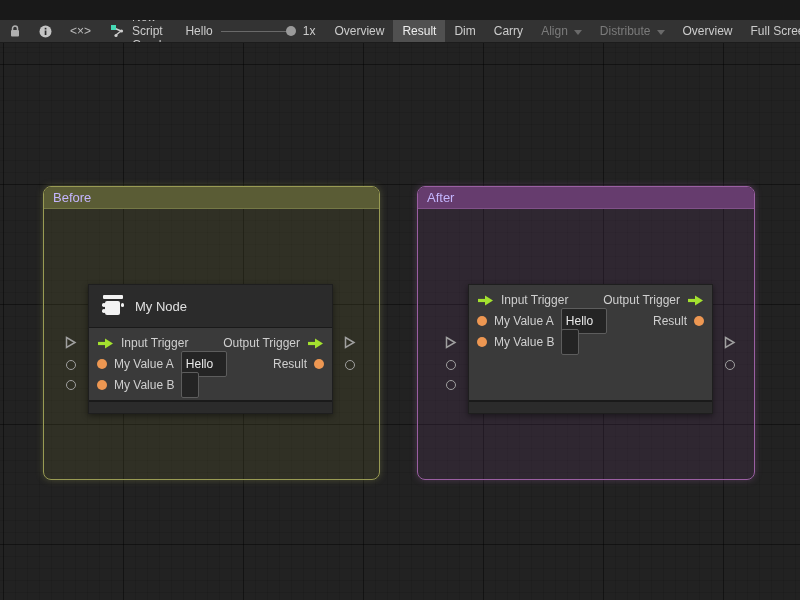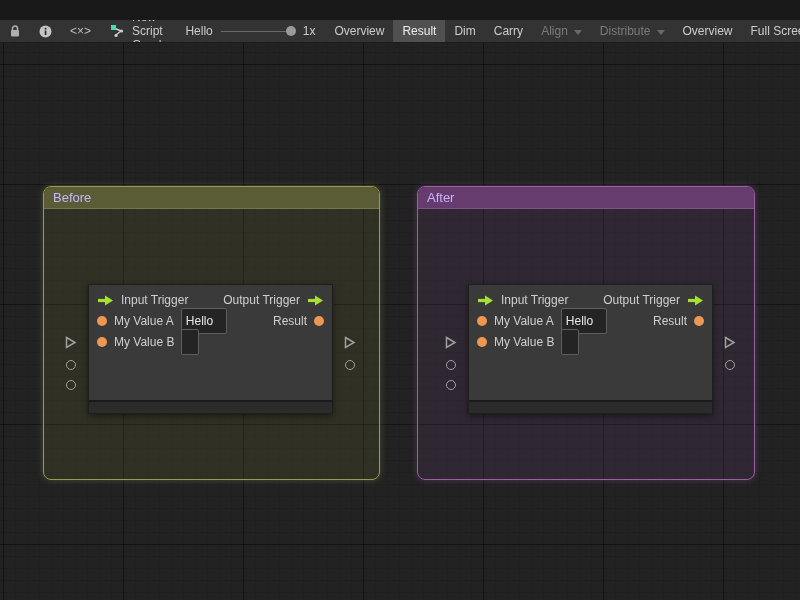--- a/index.html
+++ b/index.html
@@ -194,20 +194,30 @@
       <div class="oport tri-r">
         <svg width="12" height="13" viewBox="0 0 12 13">
             <path d="M1.5 1.5 L10 6.5 L1.5 11.5 Z" fill="none" stroke="#a0a0a0" stroke-width="1.5"></path>
           </svg>
       </div>
       <div class="oport c-r1">
           <div class="ocircle"></div>
         </div>
 
       <div class="node">
+        <div class="node-header">
+          <div class="unit-icon">
+            <div class="bar"></div>
+              <div class="box"></div>
+              <div class="d d1"></div>
+              <div class="d d2"></div>
+              <div class="d d3"></div>
+          </div>
+          <span>My Node</span>
+        </div>
         <div class="node-body">
           <div class="prow">
             <div class="left">
               <span>
                 <svg width="17" height="11" viewBox="0 0 17 11">
                     <path d="M1 5.5 H9" stroke="#a4e22f" stroke-width="3.2"></path>
                     <path d="M8 0.5 L16 5.5 L8 10.5 Z" fill="#a4e22f"></path>
                   </svg>
               </span>
               <span>Input Trigger</span>

